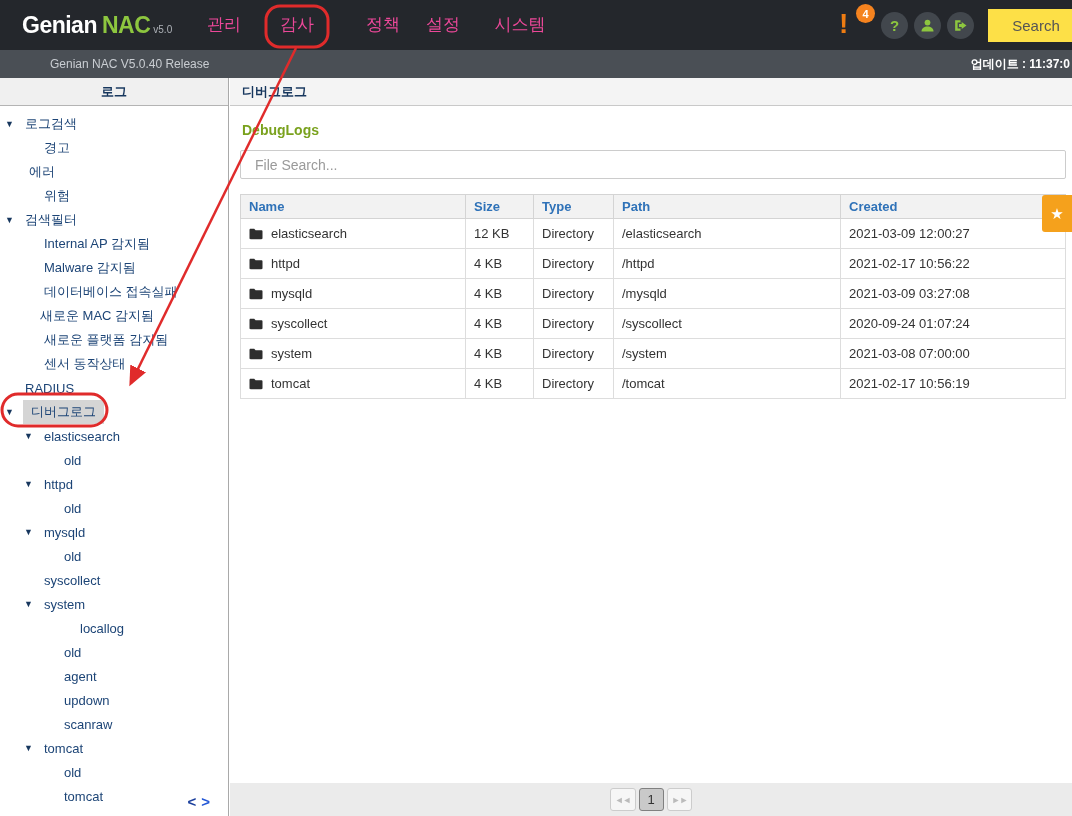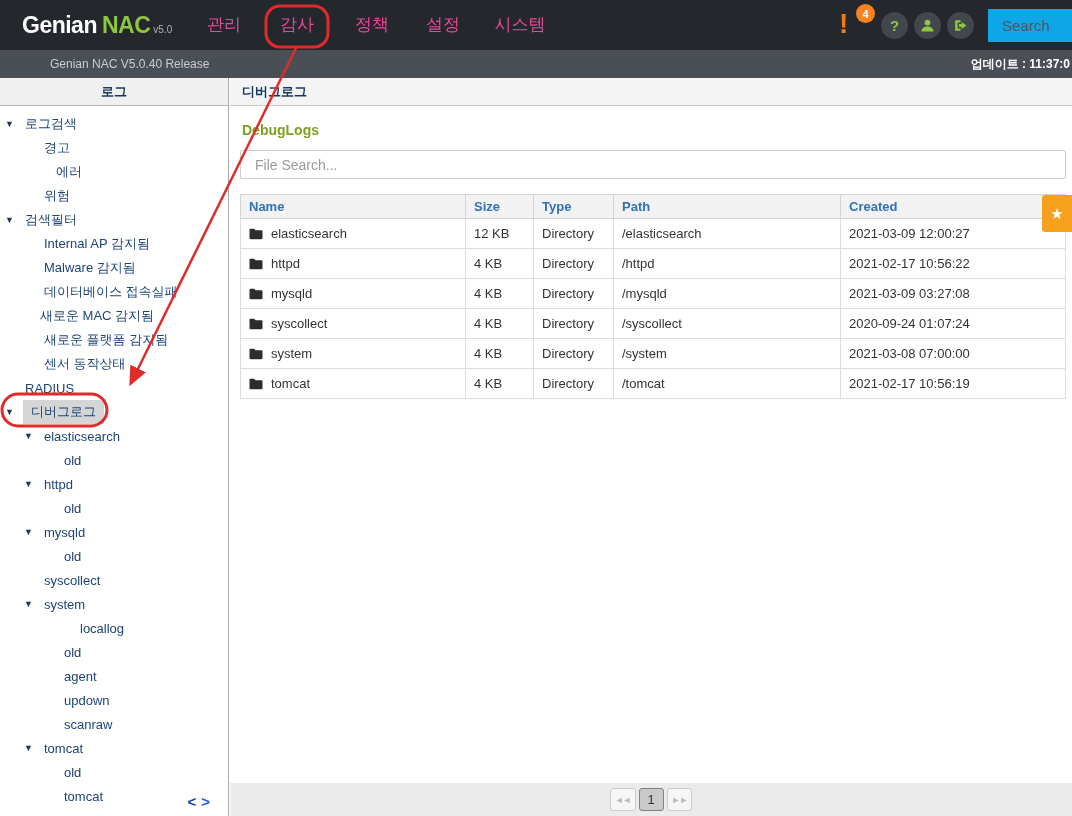--- a/index.html
+++ b/index.html
@@ -12,36 +12,36 @@
   
   .navbar { position:absolute; left:0; top:0; width:1072px; height:50px; background:#24272c; }
   .logo { position:absolute; left:22px; top:0; height:50px; line-height:50px; white-space:nowrap; cursor:pointer;text-align:center; }
   .logo .g1 { color:#fff; font-size:23px; font-weight:700; letter-spacing:-0.5px; }
   .logo .g2 { color:#8dc63f; font-size:23px; font-weight:700; margin-left:5px; letter-spacing:-0.5px; }
   .logo .ver { color:#aeb2b8; font-size:10px; margin-left:3px; }
   .nav-item { position:absolute; top:0; height:50px; line-height:50px; text-align:center;
               color:#ec4899; font-size:17px; cursor:pointer; white-space:nowrap; }
   .nav-item:nth-of-type(1){ left:196px; width:56px; }
   .nav-item:nth-of-type(2){ left:269px; width:56px; }
-  .nav-item:nth-of-type(3){ left:344px; width:56px; }
+  .nav-item:nth-of-type(3){ left:344px; width:56px;text-align:right; }
   .nav-item:nth-of-type(4){ left:415px; width:56px; }
   .nav-item:nth-of-type(5){ left:487px; width:66px; }
 
   .nav-right { position:absolute; right:0; top:0; height:50px; display:flex; align-items:center; }
   .alert-wrap { position:relative; width:34px; height:38px; margin-right:12px; cursor:pointer; }
   .alert-excl { position:absolute; left:4px; top:2px; color:#ee7c12; font-size:28px; font-weight:700; }
   .alert-badge { position:absolute; right:-6px; top:-2px; width:19px; height:19px; background:#f5831f;
                  border-radius:50%; color:#fff; font-size:11px; font-weight:700;
                  display:flex; align-items:center; justify-content:center; }
   .circle-btn { width:27px; height:27px; border-radius:50%; background:#42474d; margin-right:6px;
                 display:flex; align-items:center; justify-content:center; cursor:pointer; }
   .circle-btn .q { color:#8dc63f; font-size:15px; font-weight:700; }
-  .nav-search { width:84px; height:33px; border:none; background:#0ea5e9; margin-left:8px;
+  .nav-search { width:84px; height:33px; border:none; background:#fde047; margin-left:8px;
                 padding-left:14px; font-size:15px; color:#333; outline:none;
-                font-family:"Liberation Sans","DejaVu Sans",sans-serif; }
+                font-family:"Liberation Sans","DejaVu Sans",sans-serif;text-align:center; }
 
   
   .subbar { position:absolute; left:0; top:50px; width:1072px; height:28px; background:#4a4f55; }
   .release { position:absolute; left:50px; top:0; line-height:28px; color:#c9cdd2; font-size:12px; }
   .update { position:absolute; right:2px; top:0; line-height:28px; color:#fff; font-size:12px; font-weight:700; white-space:nowrap; }
 
   
   .sidebar { position:absolute; left:0; top:78px; width:229px; height:738px; background:#fff;
              border-right:1px solid #a9a9a9; }
   .sidebar-header { height:28px; background:#f0f0f0; border-bottom:1px solid #b4b4b4;
@@ -141,21 +141,21 @@
 <aside class="sidebar">
   <div class="sidebar-header">로그</div>
   <div class="tree" id="tree">
       <div class="tree-item lvl0" style="padding-left: 5px;">
         <span class="caret">▼</span>
         <span class="lbl">로그검색</span>
       </div>
       <div class="tree-item lvl1" style="padding-left: 42px;">
         <span class="lbl">경고</span>
       </div>
-      <div class="tree-item lvl1" style="padding-left: 54px;">
+      <div class="tree-item lvl1" style="padding-left: 27px;">
         <span class="lbl">에러</span>
       </div>
       <div class="tree-item lvl1" style="padding-left: 42px;">
         <span class="lbl">위험</span>
       </div>
       <div class="tree-item lvl0" style="padding-left: 5px;">
         <span class="caret">▼</span>
         <span class="lbl">검색필터</span>
       </div>
       <div class="tree-item lvl1" style="padding-left: 42px;">

